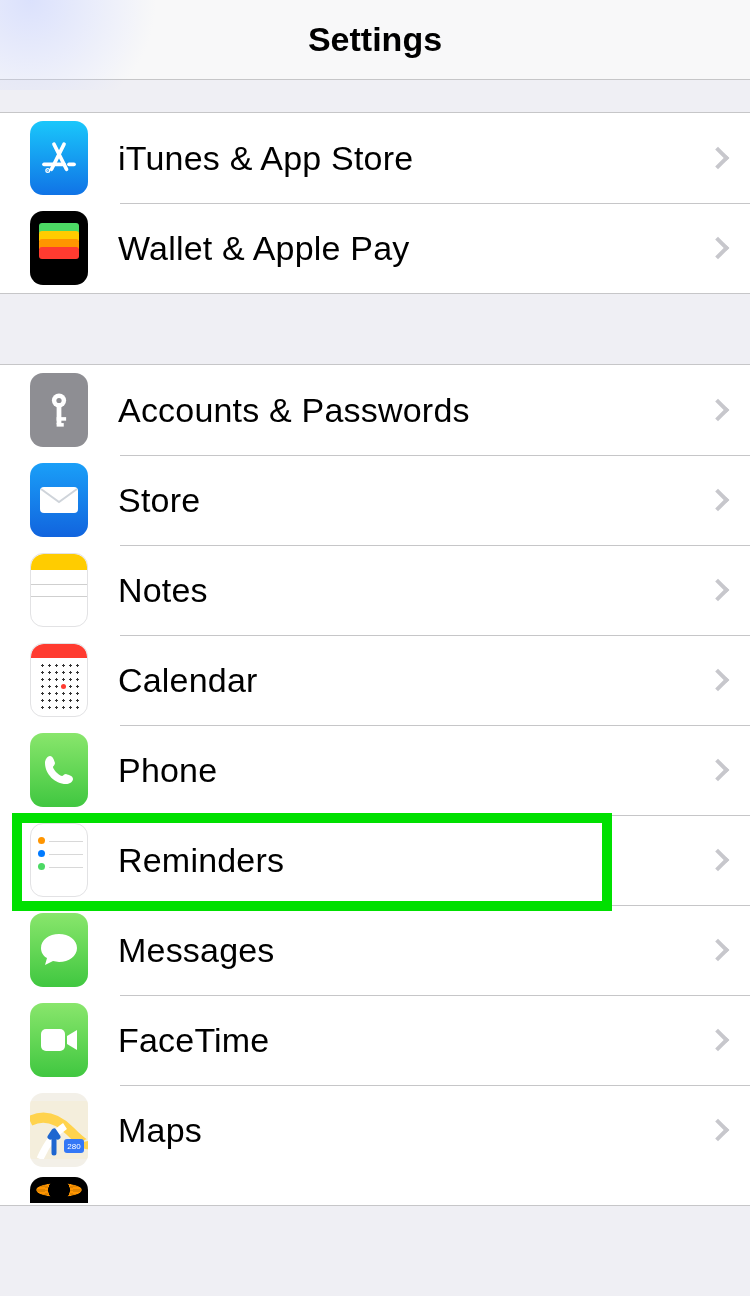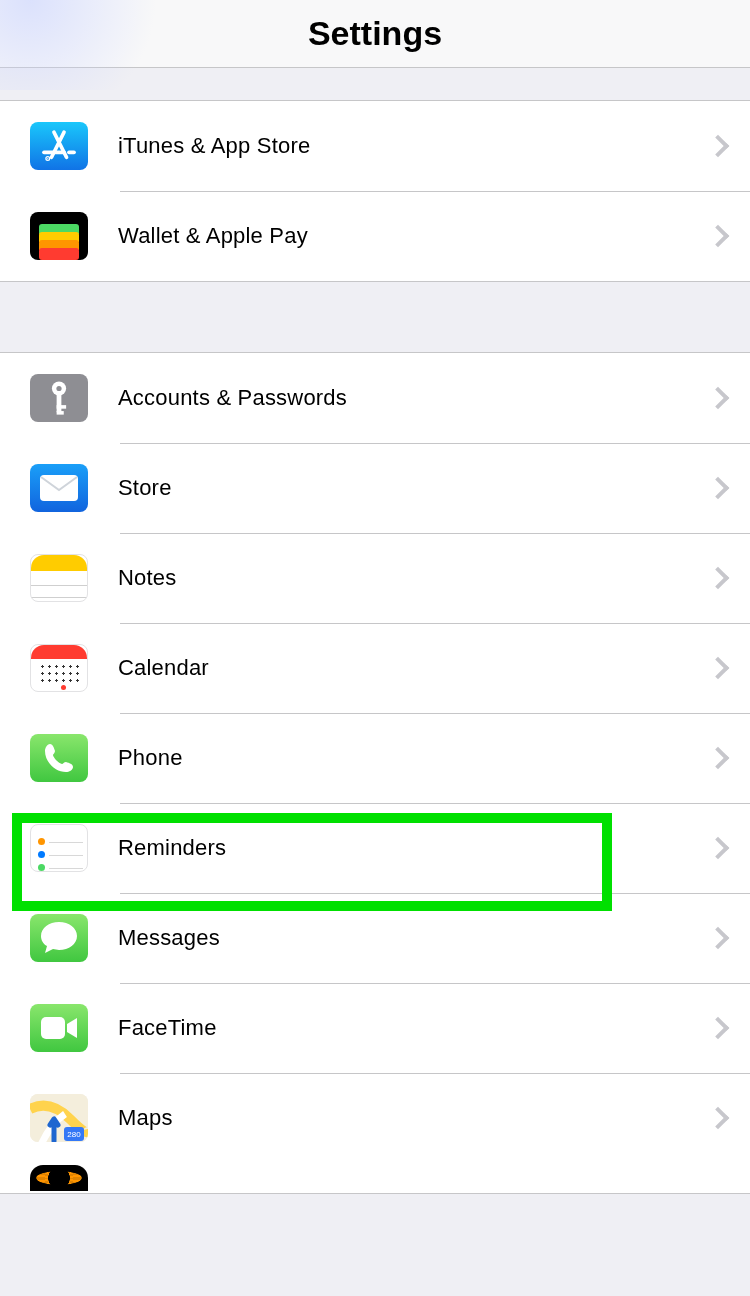--- a/index.html
+++ b/index.html
@@ -5,21 +5,21 @@
   * { box-sizing: border-box; margin: 0; padding: 0; }
   body {
     width: 750px;
     height: 1296px;
     font-family: -apple-system, "Helvetica Neue", Arial, sans-serif;
     background: #efeff4;
     overflow: hidden;
     position: relative;
   }
   .header {
-    height: 68px;
+    height: 80px;
     background: #f8f8f9;
     border-bottom: 1px solid #c6c6c8;
     display: flex;
     align-items: center;
     justify-content: center;
     position: relative;
   }
   .header::before{
     content:"";
     position:absolute;
@@ -57,31 +57,31 @@
     content:"";
     position:absolute;
     top:0; left:120px; right:0;
     height:1px;
     background:#c6c6c8;
   }
   .row:first-child::before { display:none; }
 
   .icon-box {
     width: 58px;
-    height: 48px;
-    border-radius: 8px;
+    height: 74px;
+    border-radius: 13px;
     flex: 0 0 58px;
     display:flex;
     align-items:center;
     justify-content:center;
     position:relative;
     overflow:hidden;
   }
   .row-label {
-    font-size: 22px;
+    font-size: 34px;
     color: #000;
     margin-left: 30px;
     flex: 1 1 auto;
     letter-spacing: 0.2px;
   }
   .chevron {
     margin-right: 24px;
     width: 16px; height: 16px;
     border-top: 4px solid #c7c7cc;
     border-right: 4px solid #c7c7cc;

